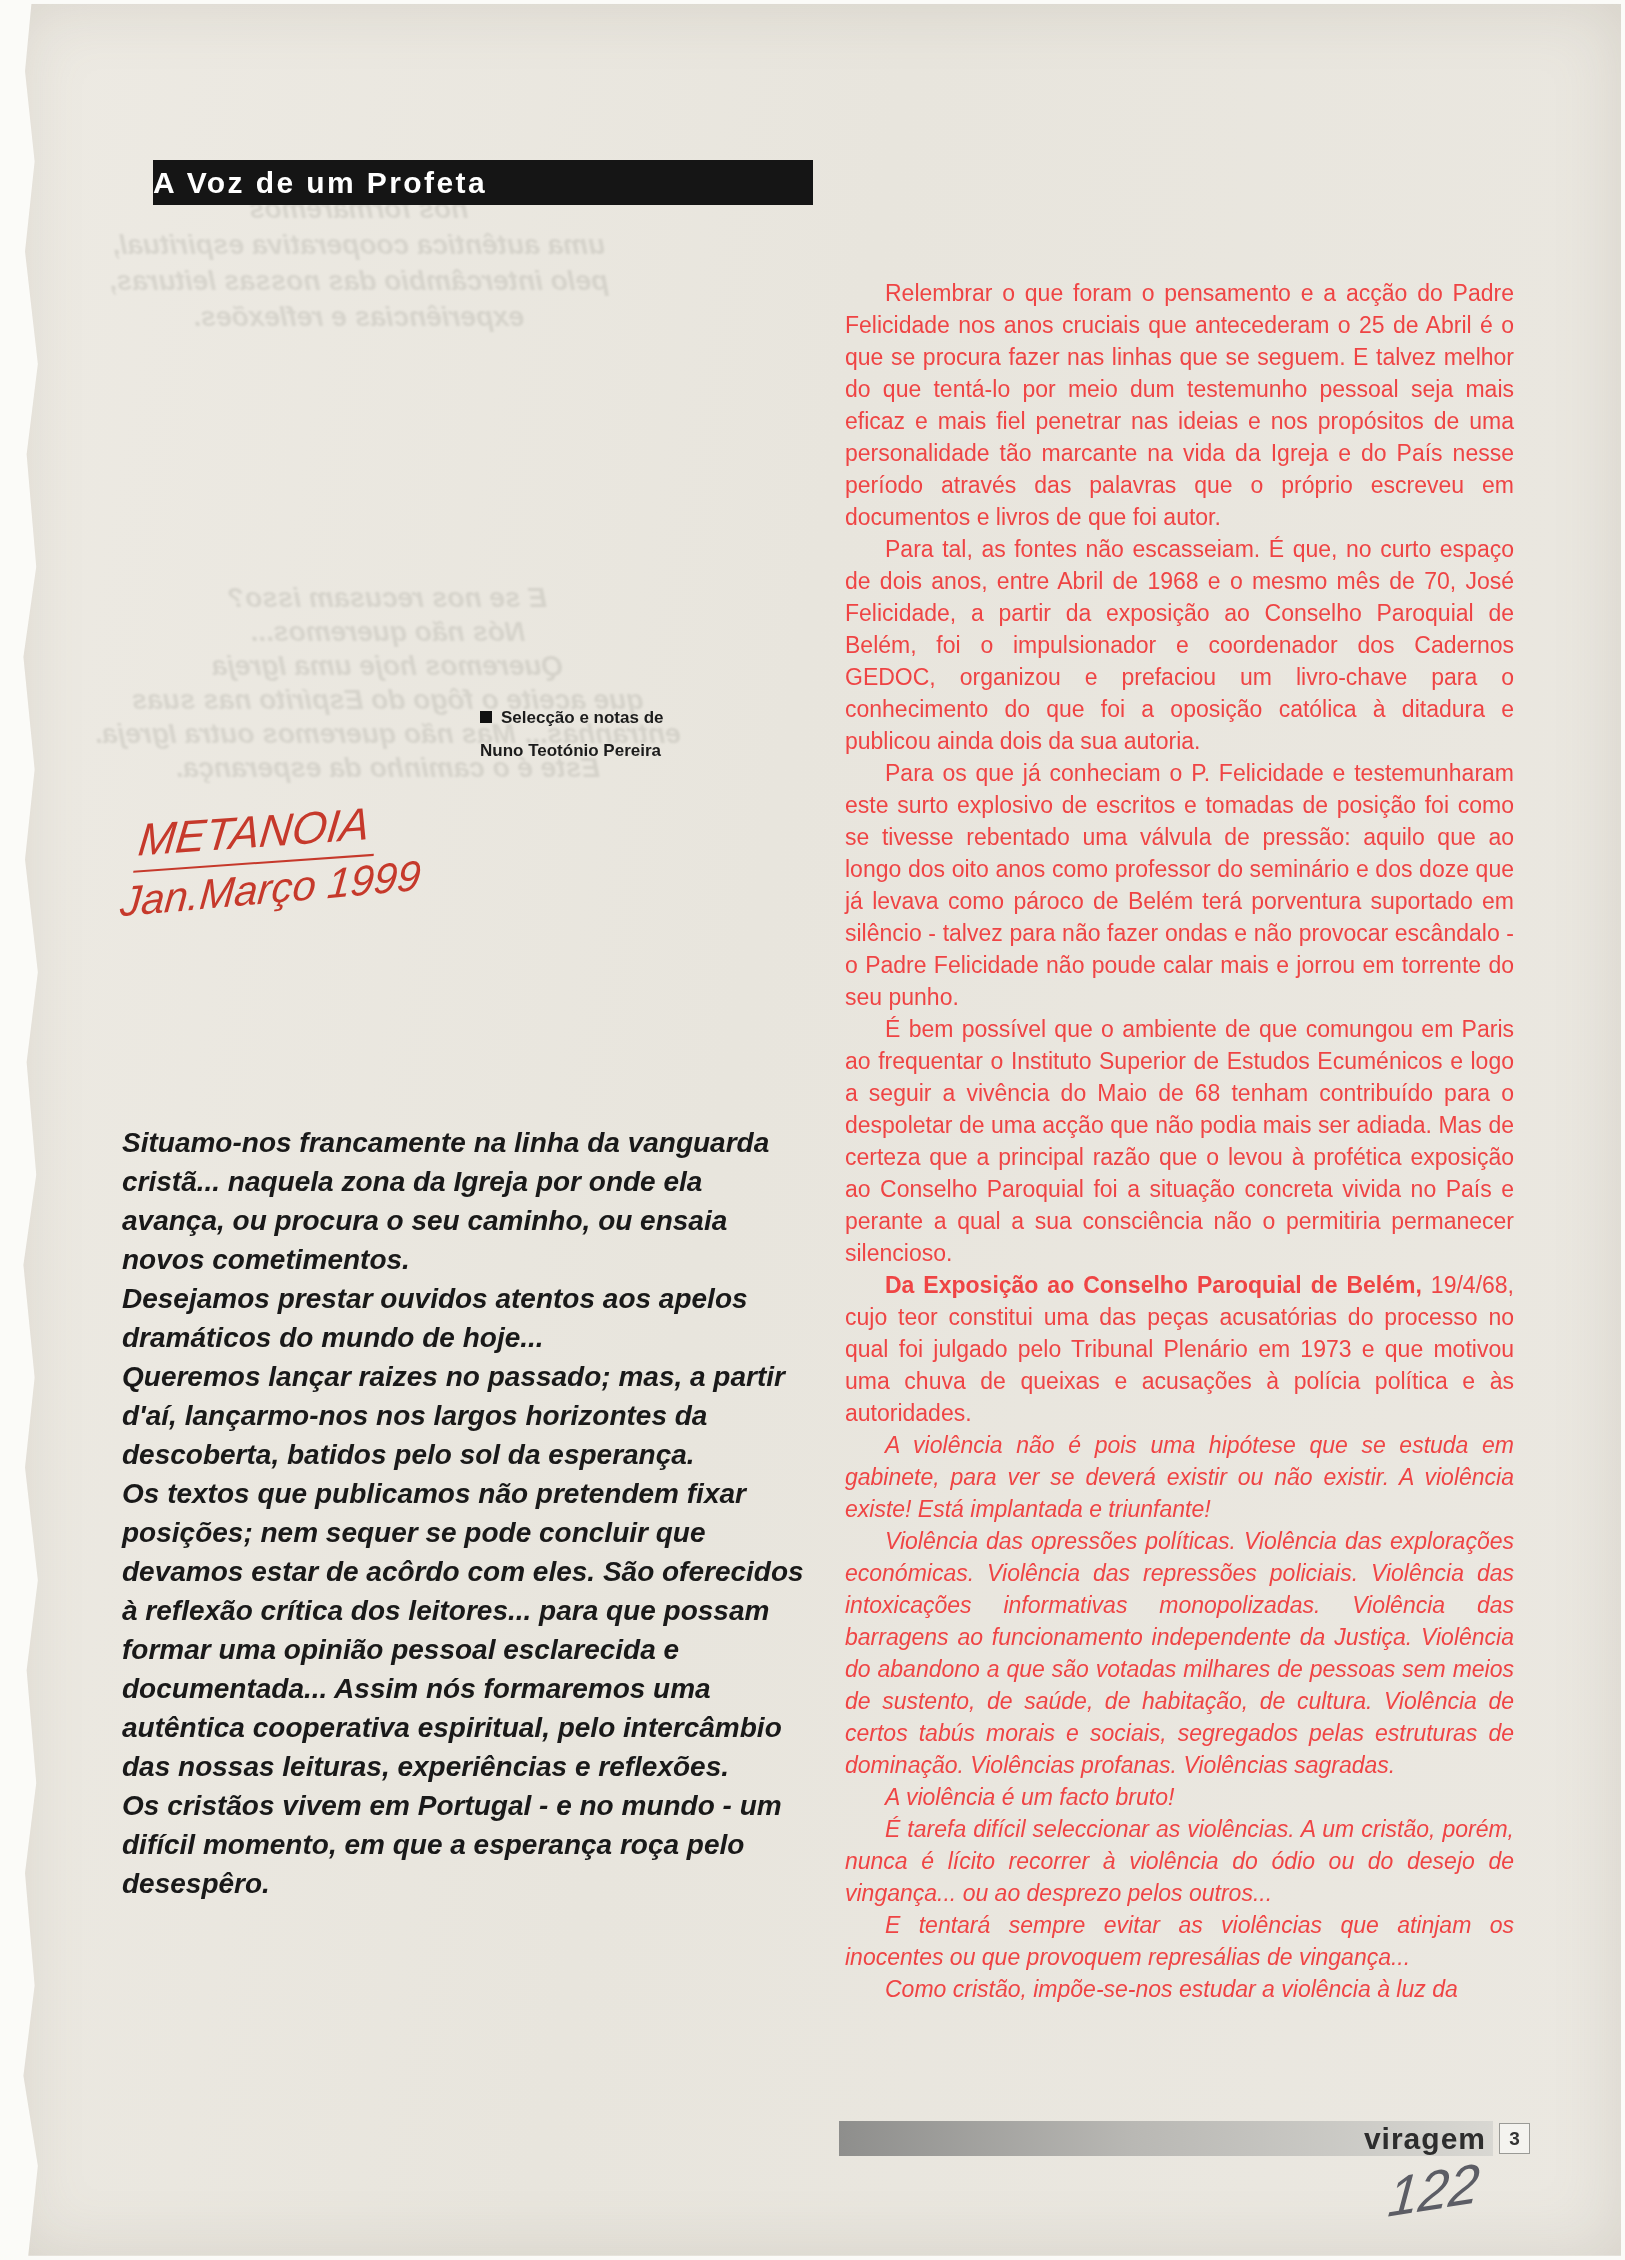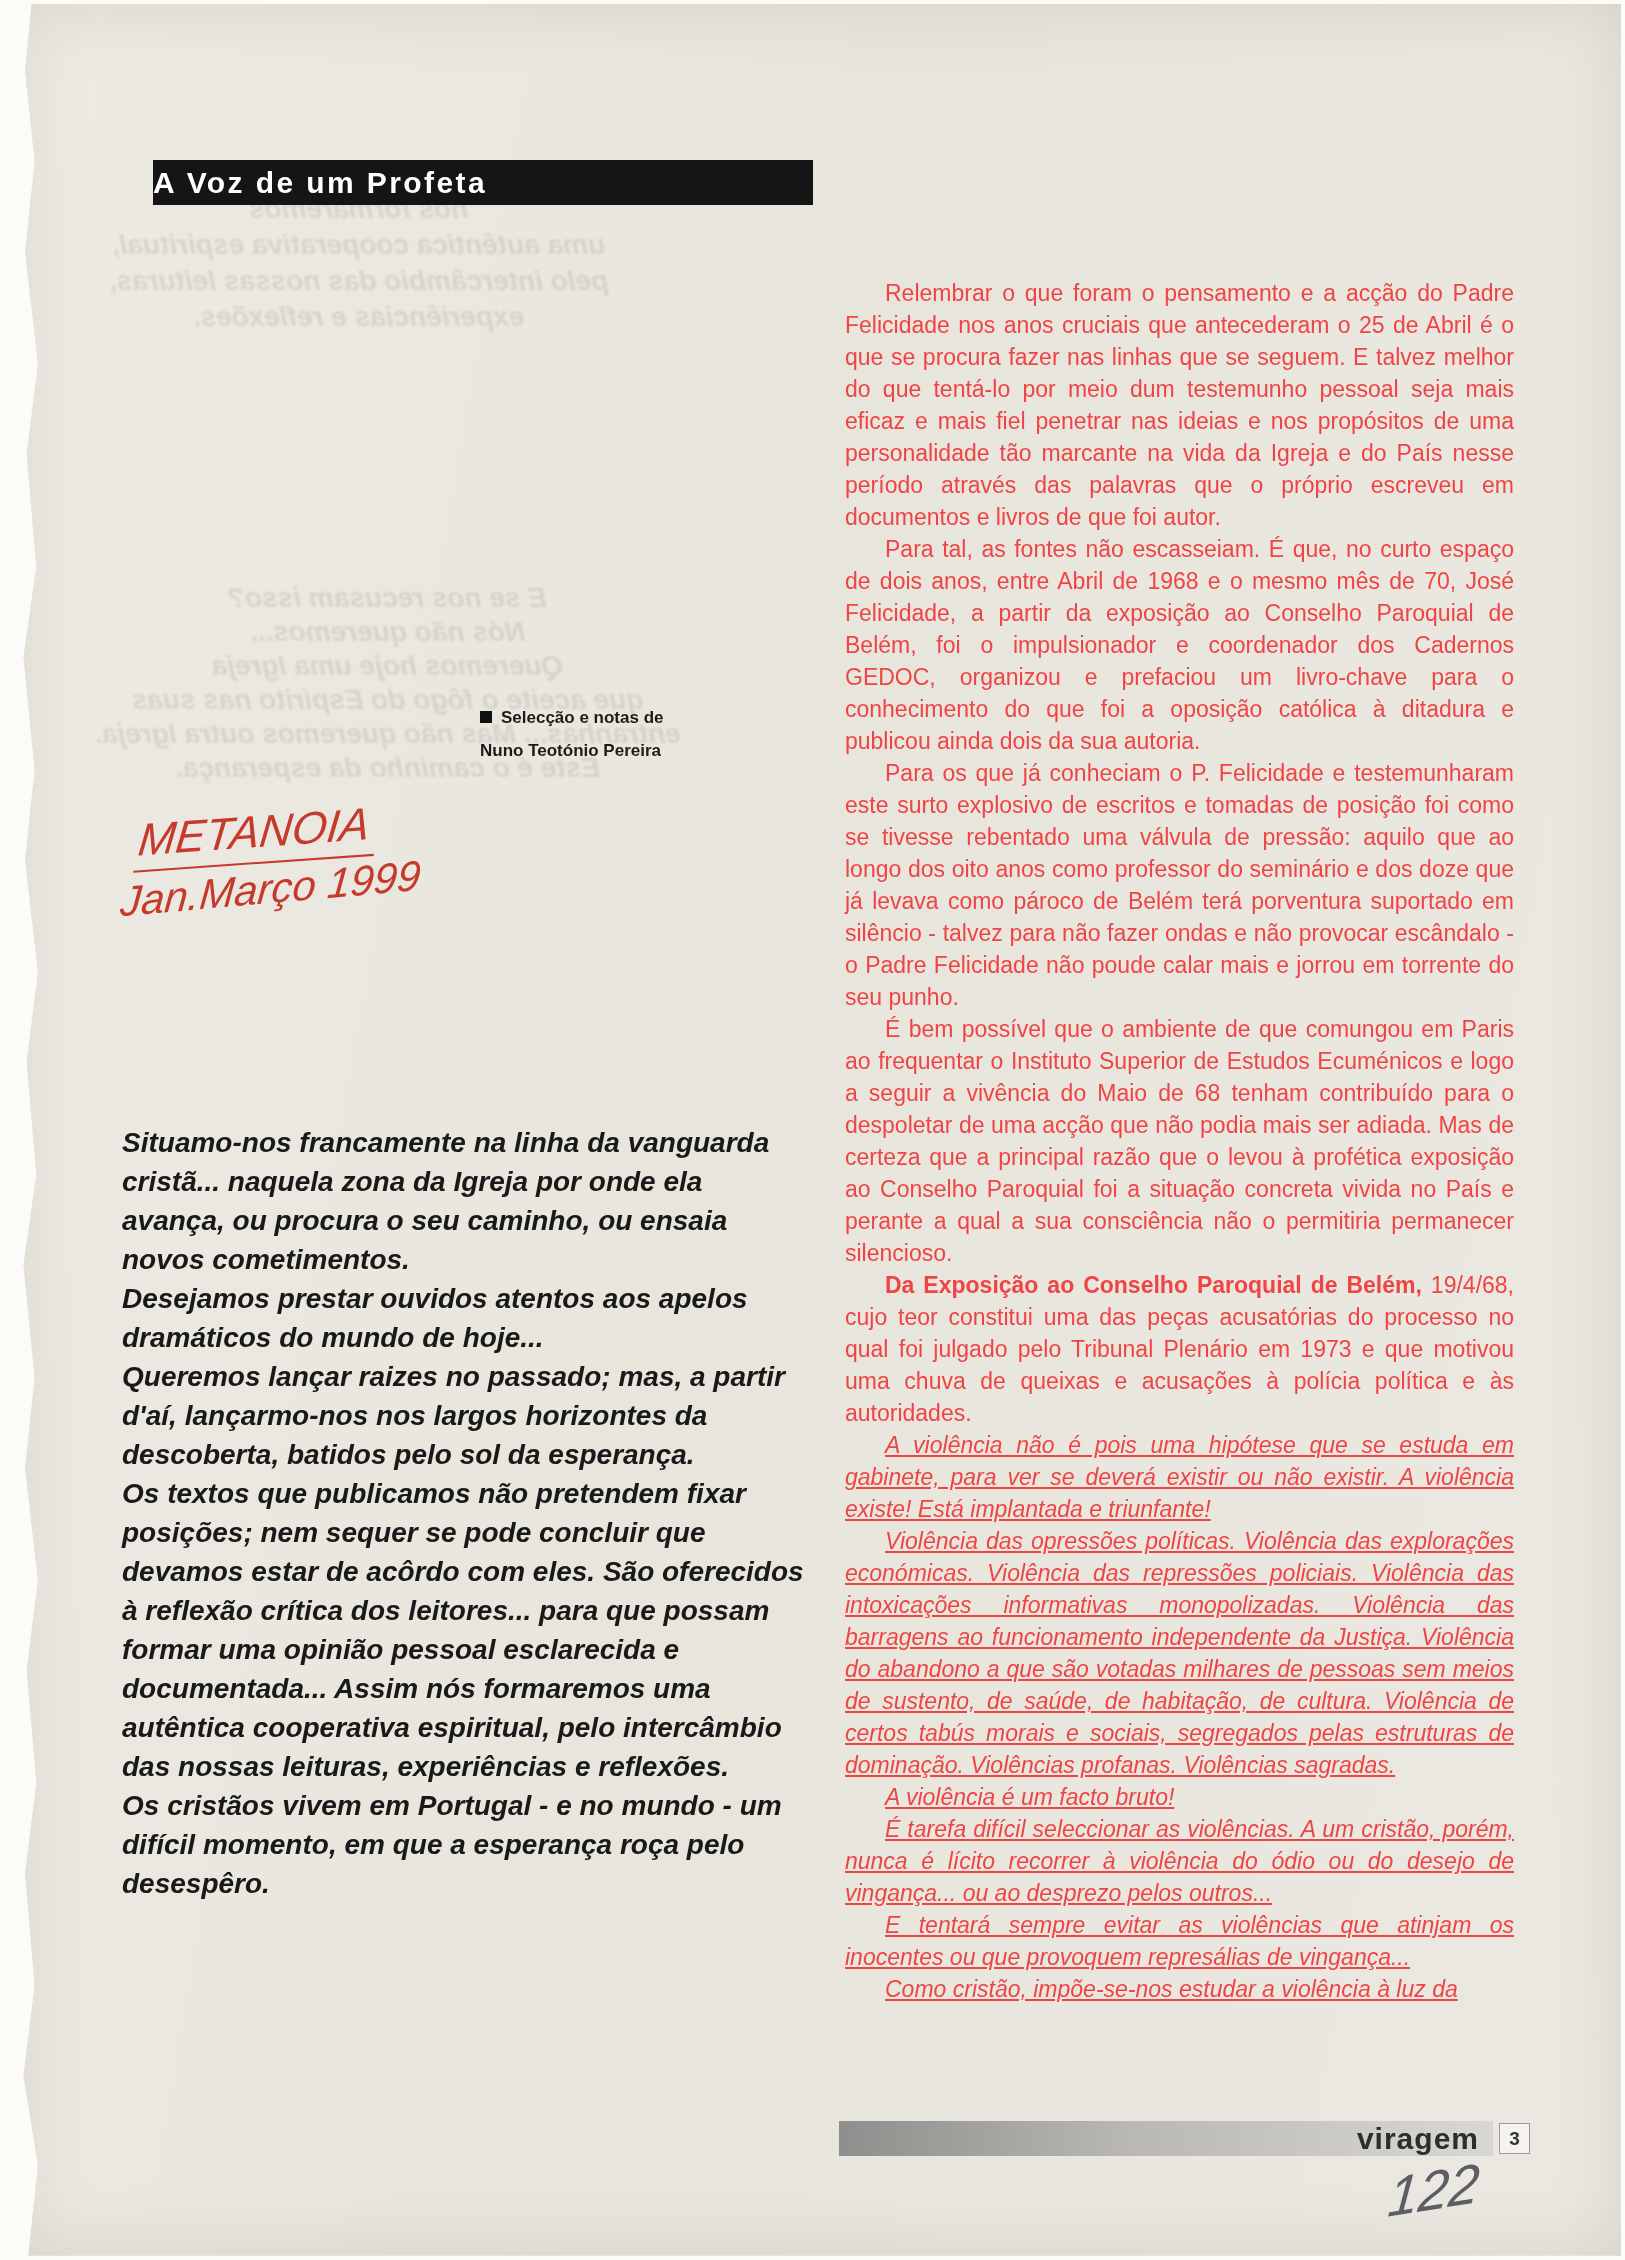--- a/index.html
+++ b/index.html
@@ -56,27 +56,27 @@
     left:122px;top:1123px;width:688px;text-align:left;
     font-style:italic;font-weight:bold;
     font-size:28px;line-height:39px;color:#191919;
   }
   .editorial p{margin:0;}
   .article{
     left:845px;top:277px;width:669px;
     font-size:23px;line-height:32px;color:#ef4444;text-align:justify;
   }
   .article p{margin:0;text-indent:40px;}
-  .article p.ital{font-style:italic;text-decoration:underline;}
+  .article p.ital{font-style:italic;}
   .article b{font-weight:bold;}
   .footer-bar{
     left:839px;top:2121px;width:654px;height:35px;
     background:linear-gradient(to right,#8e8e8c 0%,#b9b8b4 45%,#d8d7d2 100%);
     display:flex;align-items:center;justify-content:flex-end;
-    padding-right:14px;box-sizing:border-box;
+    padding-right:7px;box-sizing:border-box;
   }
   .magazine{font-weight:bold;font-size:30px;color:#2d2d2d;letter-spacing:1px;}
   .pagebox{
     left:1499px;top:2123px;width:31px;height:31px;
     background:#f4f3ef;border:1.9px solid #9a9a96;box-sizing:border-box;
     display:flex;align-items:center;justify-content:center;
     font-size:19px;font-weight:bold;color:#333;
   }
   .hand-122{
     left:1388px;top:2158px;font-size:55px;color:#4d4f58;

